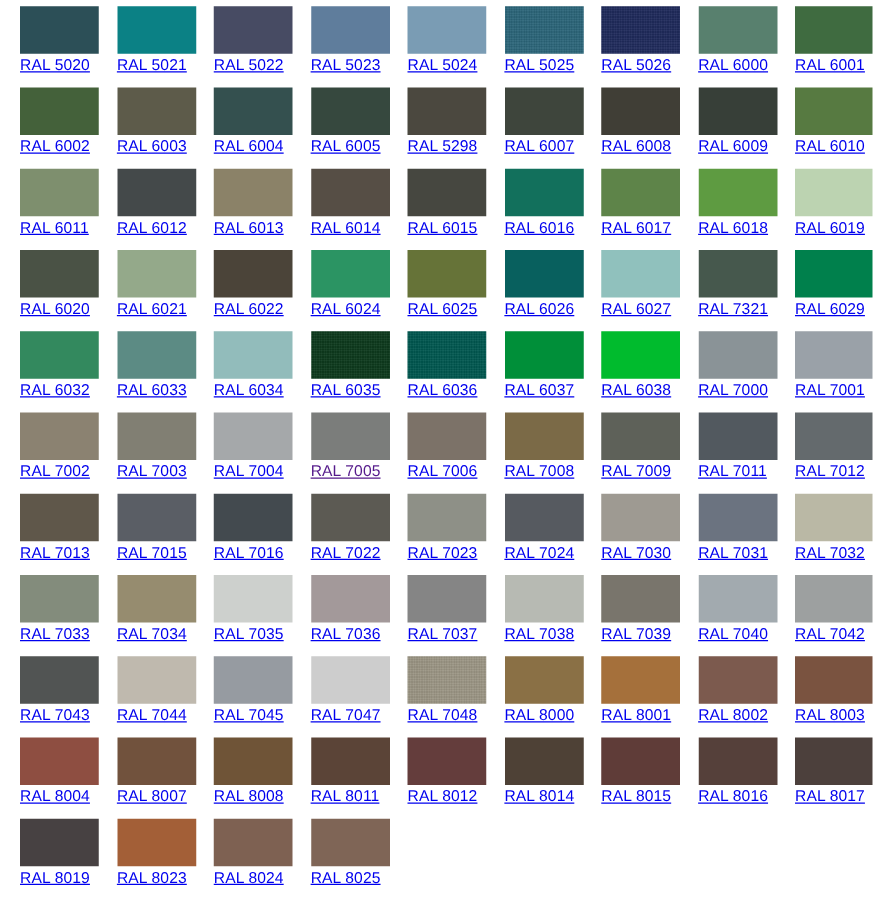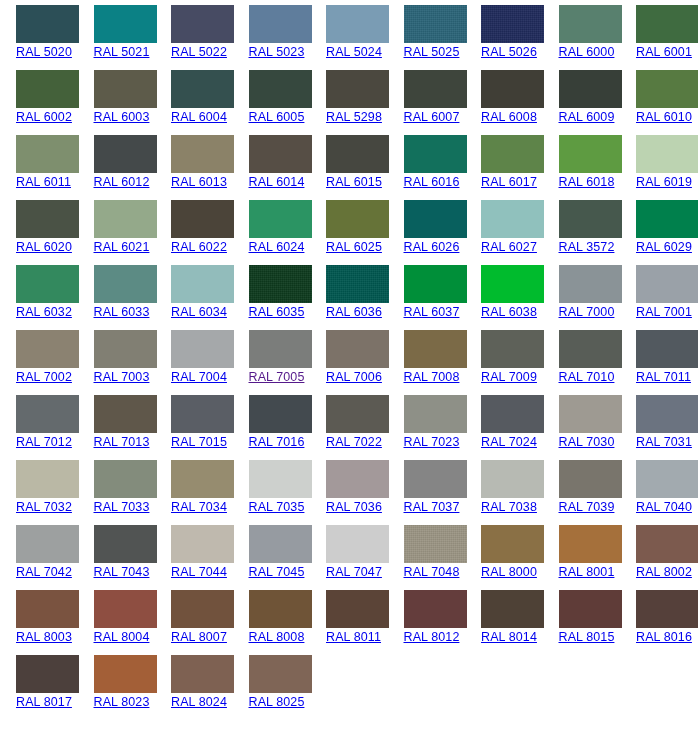--- a/index.html
+++ b/index.html
@@ -197,21 +197,21 @@
     <div class="swatch-cell">
       <div class="swatch-chip" style="background-color: rgb(8, 96, 94);"></div>
       <a class="swatch-label" href="#">RAL 6026</a>
     </div>
     <div class="swatch-cell">
       <div class="swatch-chip" style="background-color: rgb(144, 193, 189);"></div>
       <a class="swatch-label" href="#">RAL 6027</a>
     </div>
     <div class="swatch-cell">
       <div class="swatch-chip" style="background-color: rgb(70, 88, 77);"></div>
-      <a class="swatch-label" href="#">RAL 3572</a>
+      <a class="swatch-label" href="#">RAL 7321</a>
     </div>
     <div class="swatch-cell">
       <div class="swatch-chip" style="background-color: rgb(0, 128, 76);"></div>
       <a class="swatch-label" href="#">RAL 6029</a>
     </div>
     <div class="swatch-cell">
       <div class="swatch-chip" style="background-color: rgb(51, 137, 94);"></div>
       <a class="swatch-label" href="#">RAL 6032</a>
     </div>
     <div class="swatch-cell">
@@ -268,24 +268,20 @@
     </div>
     <div class="swatch-cell">
       <div class="swatch-chip" style="background-color: rgb(123, 106, 71);"></div>
       <a class="swatch-label" href="#">RAL 7008</a>
     </div>
     <div class="swatch-cell">
       <div class="swatch-chip" style="background-color: rgb(94, 97, 89);"></div>
       <a class="swatch-label" href="#">RAL 7009</a>
     </div>
     <div class="swatch-cell">
-      <div class="swatch-chip" style="background-color: rgb(88, 93, 87);"></div>
-      <a class="swatch-label" href="#">RAL 7010</a>
-    </div>
-    <div class="swatch-cell">
       <div class="swatch-chip" style="background-color: rgb(82, 89, 95);"></div>
       <a class="swatch-label" href="#">RAL 7011</a>
     </div>
     <div class="swatch-cell">
       <div class="swatch-chip" style="background-color: rgb(100, 106, 109);"></div>
       <a class="swatch-label" href="#">RAL 7012</a>
     </div>
     <div class="swatch-cell">
       <div class="swatch-chip" style="background-color: rgb(95, 87, 74);"></div>
       <a class="swatch-label" href="#">RAL 7013</a>
@@ -424,20 +420,24 @@
     </div>
     <div class="swatch-cell">
       <div class="swatch-chip" style="background-color: rgb(85, 64, 58);"></div>
       <a class="swatch-label" href="#">RAL 8016</a>
     </div>
     <div class="swatch-cell">
       <div class="swatch-chip" style="background-color: rgb(76, 64, 60);"></div>
       <a class="swatch-label" href="#">RAL 8017</a>
     </div>
     <div class="swatch-cell">
+      <div class="swatch-chip" style="background-color: rgb(71, 65, 66);"></div>
+      <a class="swatch-label" href="#">RAL 8019</a>
+    </div>
+    <div class="swatch-cell">
       <div class="swatch-chip" style="background-color: rgb(163, 95, 55);"></div>
       <a class="swatch-label" href="#">RAL 8023</a>
     </div>
     <div class="swatch-cell">
       <div class="swatch-chip" style="background-color: rgb(126, 97, 82);"></div>
       <a class="swatch-label" href="#">RAL 8024</a>
     </div>
     <div class="swatch-cell">
       <div class="swatch-chip" style="background-color: rgb(127, 101, 86);"></div>
       <a class="swatch-label" href="#">RAL 8025</a>

